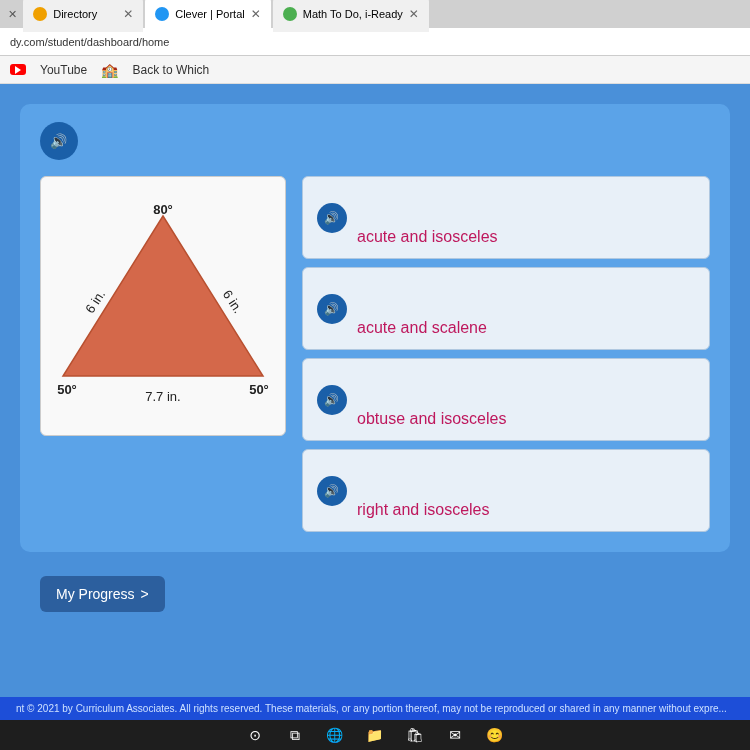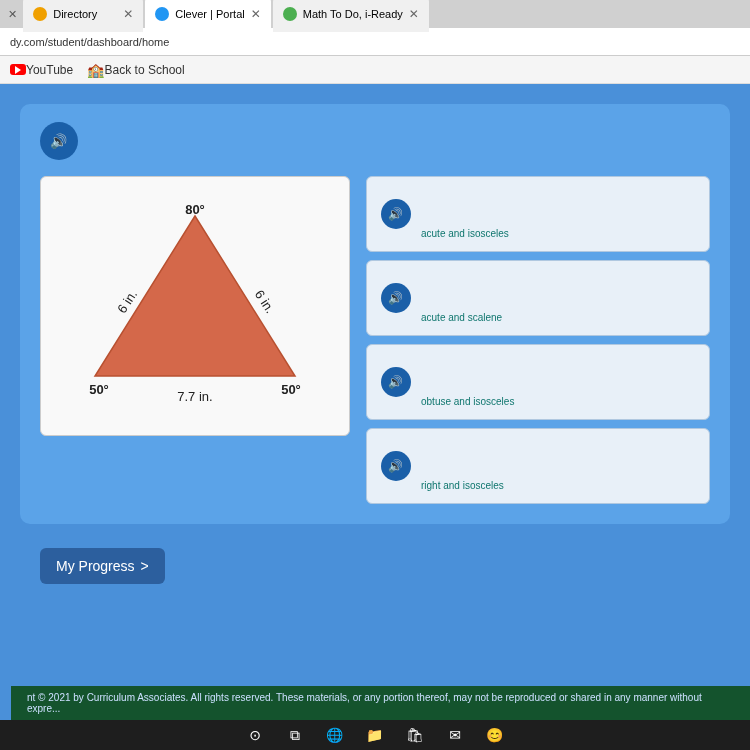--- a/index.html
+++ b/index.html
@@ -50,21 +50,21 @@
       height: 28px;
       display: flex;
       align-items: center;
       padding: 0 10px;
       gap: 14px;
       border-bottom: 1px solid #ddd;
     }
     .bookmark-item {
       display: flex;
       align-items: center;
-      gap: 0;
+      gap: 14px;
       font-size: 12px;
       color: #333;
       cursor: pointer;
     }
     .yt-icon {
       width: 16px;
       height: 11px;
       background: #ff0000;
       border-radius: 3px;
       display: flex;
@@ -130,21 +130,21 @@
       display: flex;
       gap: 16px;
       align-items: flex-start;
     }
 
     
     .diagram-area {
       background: #f9f9f9;
       border: 1px solid #ccc;
       border-radius: 6px;
-      width: 310px;
+      width: 246px;
       min-height: 260px;
       display: flex;
       align-items: center;
       justify-content: center;
       flex-shrink: 0;
       padding: 20px;
     }
 
     .triangle-container {
       position: relative;
@@ -177,22 +177,22 @@
       background: #1a5fa8;
       border-radius: 50%;
       display: flex;
       align-items: center;
       justify-content: center;
       flex-shrink: 0;
       cursor: pointer;
     }
 
     .answer-text {
-      font-size: 10px;
-      color: #0f766e;
+      font-size: 16px;
+      color: #be185d;
       margin-top: 39px;
     }
 
     
     .bottom-bar {
       display: flex;
       align-items: center;
       padding: 14px 20px;
     }
 
@@ -203,29 +203,28 @@
       background: #2c5f9e;
       color: white;
       border: none;
       border-radius: 6px;
       padding: 10px 16px;
       font-size: 14px;
       cursor: pointer;
     }
 
     .copyright-bar {
-      background: #14532d;
+      background: #1d4ed8;
       padding: 6px 16px;
       font-size: 10px;
       color: #cce0ff;
       position: absolute;
       bottom: 30px;
       left: 0;
       right: 0;
-      margin-left: 11px;
     }
 
     
     .taskbar {
       position: absolute;
       bottom: 0;
       left: 0;
       right: 0;
       height: 30px;
       background: #1e1e1e;
@@ -282,21 +281,21 @@
   <span>dy.com/student/dashboard/home</span>
 </div>
 
 <div class="bookmarks-bar">
   <div class="bookmark-item">
     <div class="yt-icon"></div>
     <span>YouTube</span>
   </div>
   <div class="bookmark-item">
     <span class="school-icon">🏫</span>
-    <span>Back to School</span>
+    <span>Back to Which</span>
   </div>
 </div>
 
 <div class="main-content">
 
   <div class="question-card">
 
     <div class="question-header">
       <div class="sound-btn-large">
         <span class="speaker">🔊</span>

